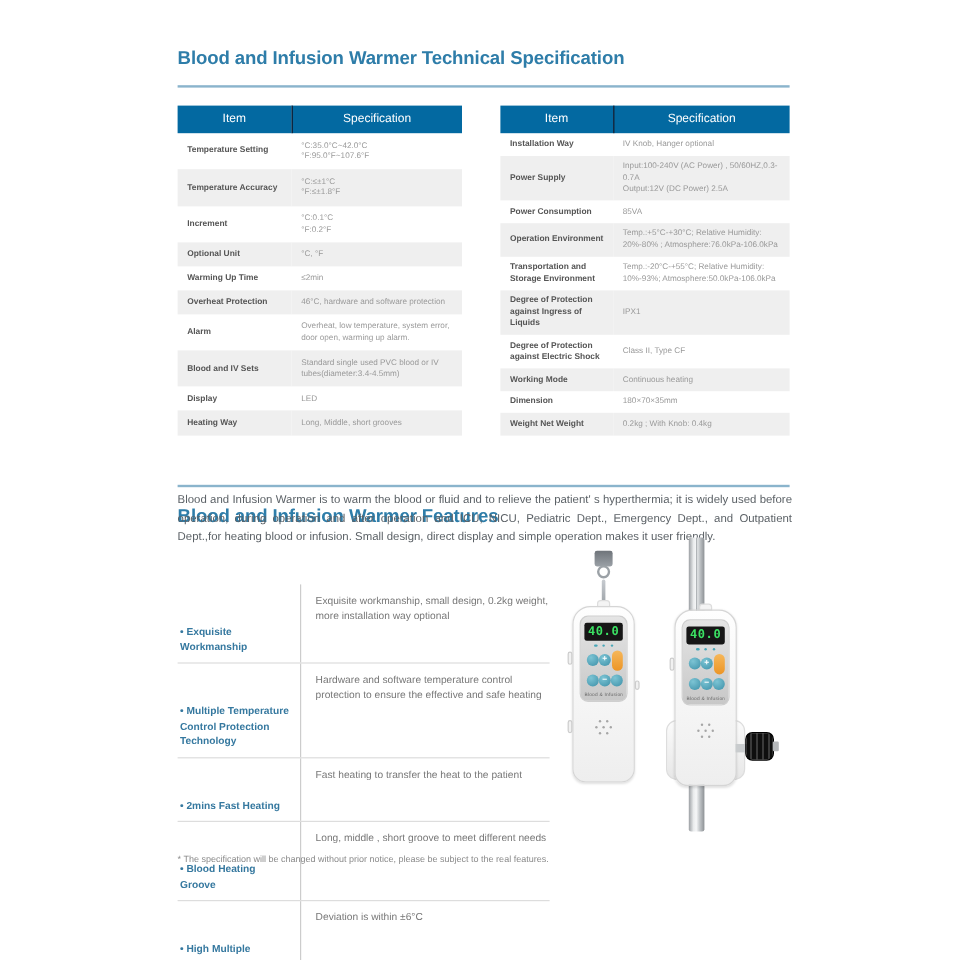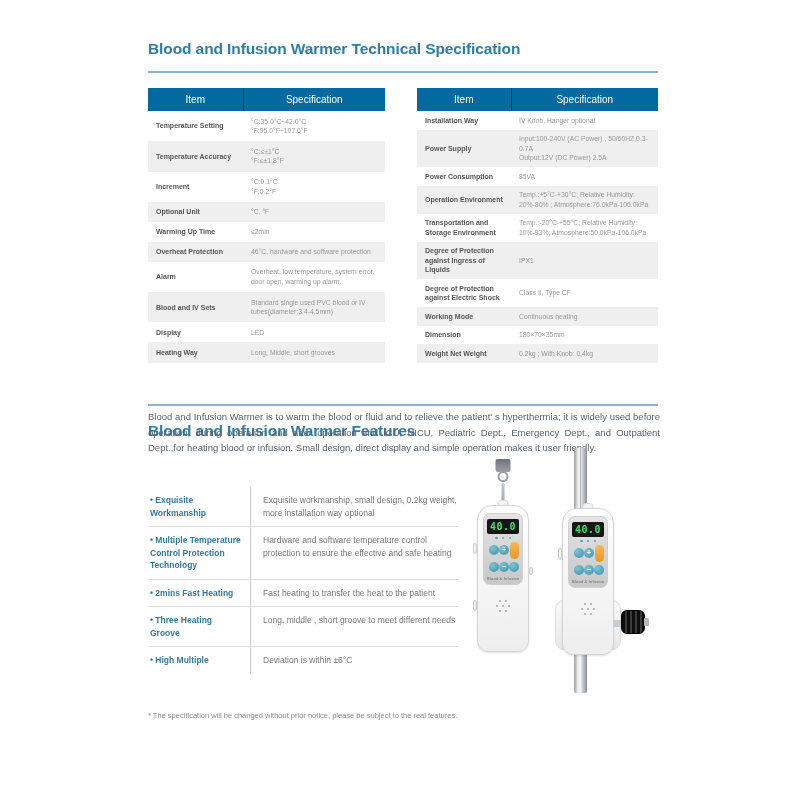--- a/index.html
+++ b/index.html
@@ -26,21 +26,21 @@
   table.spec td.val  { font-size:6.8px; color:#999; line-height:9.5px; white-space:pre-line; }
   table.spec tbody tr:nth-child(even) td { background:#efefef; }
 
   
   .intro { position:absolute; left:148px; top:409px; width:512px; font-size:9.5px;
            line-height:15.5px; color:#5b6166; text-align:justify; }
   .features { position:absolute; left:148px; top:487px; width:310px; }
   .feat-row { display:flex; border-bottom:1px solid #ddd; }
   .feat-row:last-child { border-bottom:none; }
   .feat-name { width:102px; padding:7px 8px 7px 2px; color:#35789f; font-size:8.5px;
-               font-weight:bold; line-height:12.5px; }
+               font-weight:bold; line-height:12.5px;margin-top:26px; }
   .feat-name::before { content:"• "; color:#35789f; }
   .feat-desc { flex:1; border-left:1px solid #ccc; padding:7px 0 7px 12px; color:#777;
                font-size:8.5px; line-height:12.5px; }
 
   
   .photo { position:absolute; left:450px; top:448px; width:220px; height:245px; }
   .pole { position:absolute; left:124px; top:0; width:13px; height:245px; border-radius:2px;
           background:linear-gradient(90deg,#9b9fa3,#e9ebec 30%,#f6f7f8 48%,#c2c6c9 70%,#8d9195); }
   .pole-seam { position:absolute; left:130px; top:0; width:1px; height:100px; background:#b0b4b7; }
 
@@ -233,21 +233,21 @@
     </div>
     <div class="feat-row">
       <div class="feat-name">Multiple Temperature Control Protection Technology</div>
       <div class="feat-desc">Hardware and software temperature control protection to ensure the effective and safe heating</div>
     </div>
     <div class="feat-row">
       <div class="feat-name">2mins Fast Heating</div>
       <div class="feat-desc">Fast heating to transfer the heat to the patient</div>
     </div>
     <div class="feat-row">
-      <div class="feat-name">Three Heating Groove</div>
+      <div class="feat-name">Blood Heating Groove</div>
       <div class="feat-desc">Long, middle , short groove to meet different needs</div>
     </div>
     <div class="feat-row">
       <div class="feat-name">High Multiple</div>
       <div class="feat-desc">Deviation is within ±6°C</div>
     </div>
   </div>
 
   <div class="photo">
     <div class="pole"></div>

